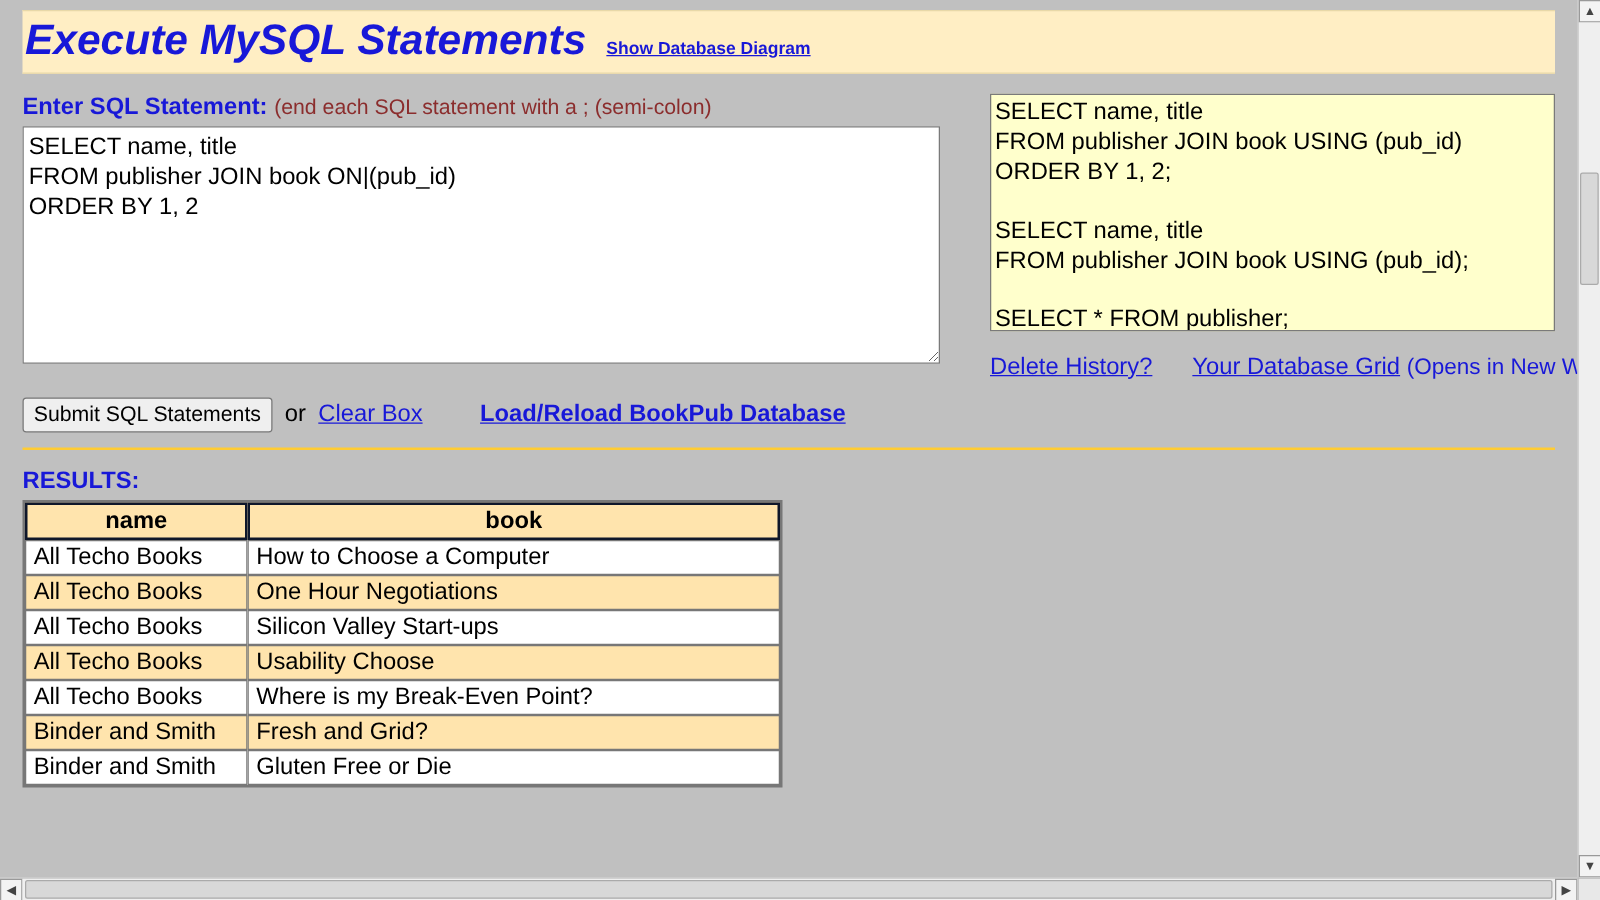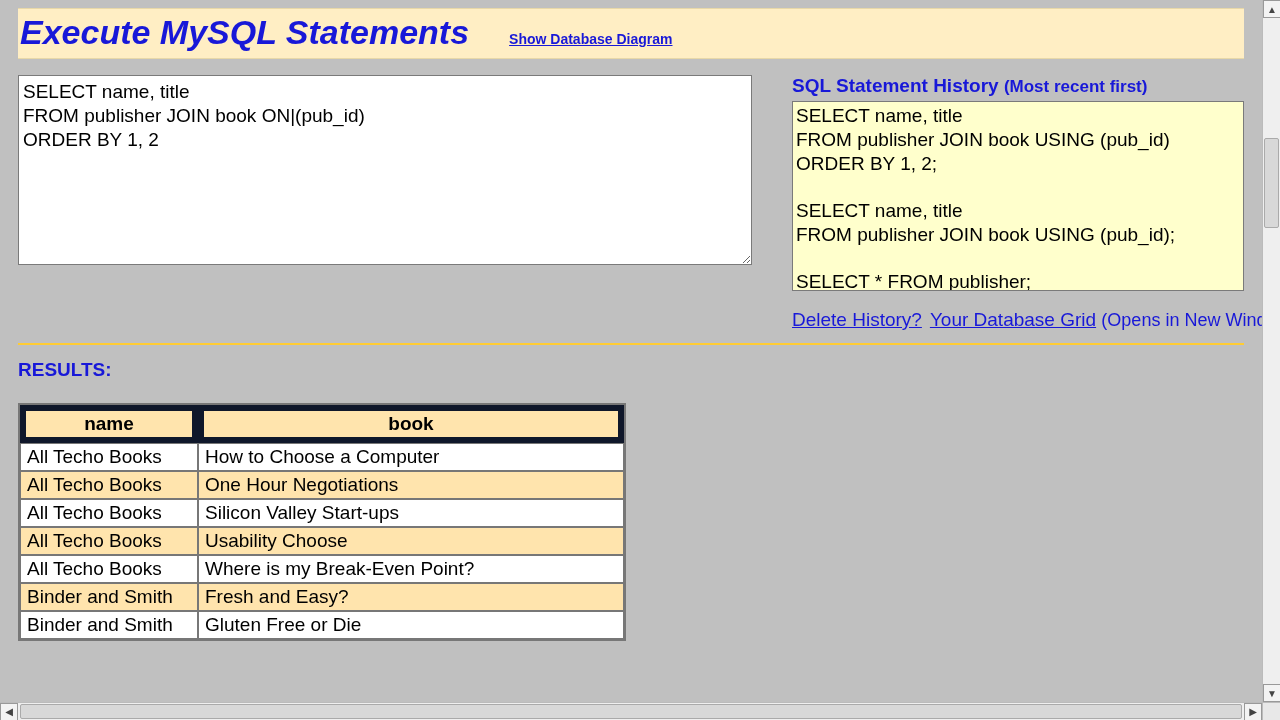--- a/index.html
+++ b/index.html
@@ -23,21 +23,21 @@
   .content {
     padding: 8px 18px 0 18px;
   }
   .title-bar {
     background: #ffeec4;
     border-top: 1px solid #e8d8a8;
     border-bottom: 1px solid #e8d8a8;
     padding: 4px 2px 6px 2px;
     display: flex;
     align-items: baseline;
-    gap: 40px;
+    gap: 16px;
     margin-bottom: 16px;
   }
   .title-bar h1 {
     margin: 0;
     font-size: 34px;
     font-weight: bold;
     color: #1818d8;
     font-style: italic;
   }
   .link {
@@ -102,53 +102,53 @@
     padding: 3px 8px;
     background: #efefef;
     border: 1px solid #777;
     border-radius: 3px;
     cursor: pointer;
   }
   .right-actions {
     margin-top: 18px;
     font-size: 19px;
     display: flex;
-    gap: 8px;
+    gap: 32px;
     white-space: nowrap;
   }
   hr.sep {
     margin: 12px 0 6px 0;
     border: none;
     border-top: 2px solid #ffcc33;
     background: none;
     height: 0;
   }
   .results-label {
     font-size: 19px;
     font-weight: bold;
     color: #1818d8;
-    margin: 14px 0 22px 0;
+    margin: 14px 0 4px 0;
   }
   .executed-line {
     font-size: 19px;
     color: #1818d8;
     margin-bottom: 6px;
   }
   .executed-line .lead { font-weight: bold; }
   table.results {
     border-collapse: separate;
     border-spacing: 0;
     border: 2px solid #777;
     font-size: 19px;
   }
   table.results th {
     background: #ffe4ad;
     font-weight: bold;
     text-align: center;
-    border: 6px solid #0f172a;
+    border: 2px solid #0f172a;
     padding: 2px 6px;
     margin-top: 28px;
   }
   table.results td {
     border: 1px solid #777;
     padding: 2px 6px;
     background: #fff;
     margin-left: 17px;
   }
   table.results tr.alt td {
@@ -216,30 +216,37 @@
 <div class="viewport">
   <div class="content">
 
     <div class="title-bar">
       <h1>Execute MySQL Statements</h1>
       <a class="link" style="font-size:14px;font-weight:bold;">Show Database Diagram</a>
     </div>
 
     <div class="row2">
       <div class="left-col">
+        <div class="label-line">
+          <span>Enter SQL Statement:</span>
+          <span class="hint">(end each SQL statement with a ; (semi-colon)</span>
+        </div>
         <textarea class="sql-box" id="sqlbox" style="">SELECT name, title
 FROM publisher JOIN book ON|(pub_id)
 ORDER BY 1, 2</textarea>
+        <div class="action-row">
+          <button class="submit">Submit SQL Statements</button>
+          <span class="or-text">or</span>
+          <a class="link">Clear Box</a>
+          <span class="spacer"></span>
+          <a class="link" style="font-weight:bold;">Load/Reload BookPub Database</a>
+        </div>
       </div>
 
       <div class="right-col">
-        <div class="label-line">
-          <span>SQL Statement History</span>
-          <span class="history-hint">(Most recent first)</span>
-        </div>
         <div class="history-box" id="historybox">SELECT name, title
 FROM publisher JOIN book USING (pub_id)
 ORDER BY 1, 2;
 
 SELECT name, title
 FROM publisher JOIN book USING (pub_id);
 
 SELECT * FROM publisher;</div>
         <div class="right-actions">
           <a class="link">Delete History?</a>
@@ -279,21 +286,21 @@
           <tr class="alt">
             <td class="col-name">All Techo Books</td>
             <td class="col-title">Usability Choose</td>
           </tr>
           <tr>
             <td class="col-name">All Techo Books</td>
             <td class="col-title">Where is my Break-Even Point?</td>
           </tr>
           <tr class="alt">
             <td class="col-name">Binder and Smith</td>
-            <td class="col-title">Fresh and Easy?</td>
+            <td class="col-title">Fresh and Grid?</td>
           </tr>
           <tr>
             <td class="col-name">Binder and Smith</td>
             <td class="col-title">Gluten Free or Die</td>
           </tr>
         </tbody>
     </table>
 
   </div>
 </div>

